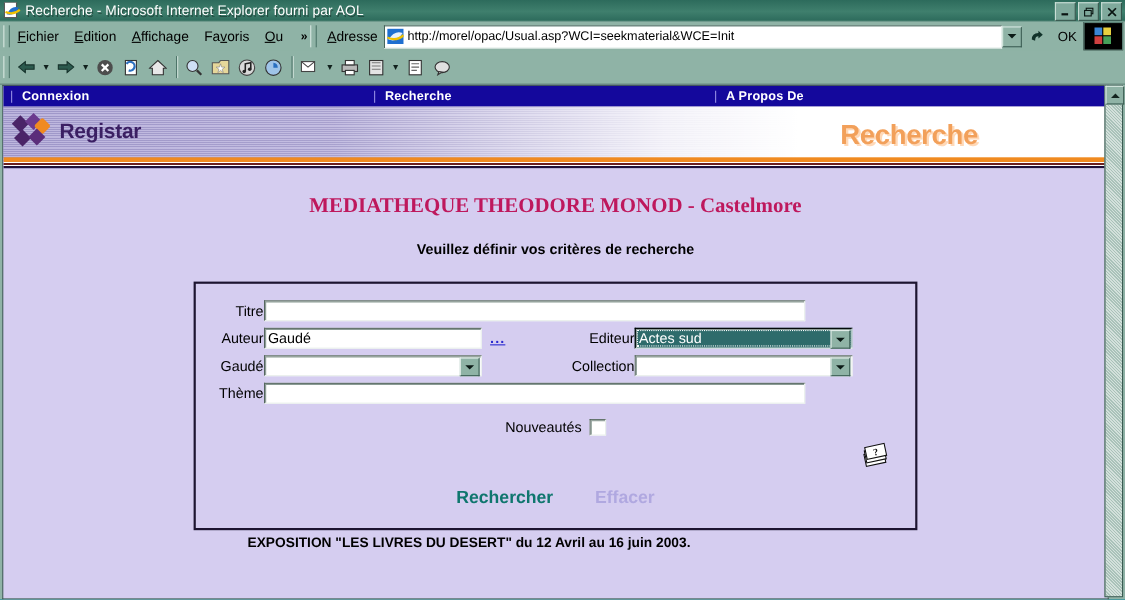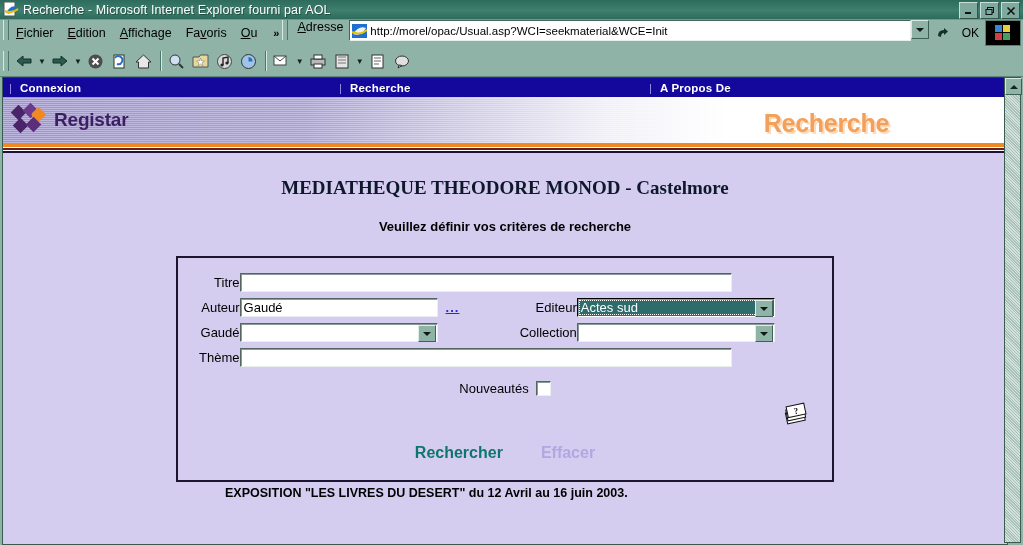--- a/index.html
+++ b/index.html
@@ -37,21 +37,21 @@
     width: 17px; height: 15px; background: #7fa99c;
     border: 1px solid; border-color: #c9ded6 #35564c #35564c #c9ded6;
     display: flex; align-items: center; justify-content: center;
     font-size: 10px; color: #08110e; font-family: "Liberation Sans", sans-serif;
     line-height: 1;
   }
 
   
   .menurow {
     position: absolute; left: 0; top: 20px; width: 1023px; height: 26px;
-    background: #8fb3a6; display: flex; 
+    background: #8fb3a6; display: flex; align-items: center;
   }
   .grip { width: 4px; height: 20px; margin: 0 3px;
           border-left: 1px solid #d8e8e2; border-right: 1px solid #4d7569; flex:none;}
   .menu-items { display: flex; align-items: center; gap: 14px; padding-left: 4px;}
   .menu-item { font-size: 12.5px; color: #000; white-space: nowrap; }
   .menu-item u { text-decoration: underline; }
   .chev { font-size: 11px; font-weight: bold; margin-left: 2px; }
   .addr-label { font-size: 12.5px; color:#000; margin: 0 6px 0 6px; white-space: nowrap;}
   .addr-box {
     flex: 1; height: 19px; background:#fff;
@@ -138,21 +138,21 @@
     position:absolute; right:118px; top:12px; z-index:3;
     font-size:25px; font-weight:bold; color:#f2a05a;
     font-family:"Liberation Sans", sans-serif; letter-spacing:-.3px;
     text-shadow: 2px 2px 0 #ffd9b8;
   }
 
   
   .content { padding: 0; }
   .page-title {
     text-align:center; font-family:"Liberation Serif", serif; font-weight:bold;
-    font-size:19px; color:#0f172a; margin-top:24px;
+    font-size:19px; color:#be185d; margin-top:24px;
   }
   .page-sub {
     text-align:center; font-size:13px; font-weight:bold; color:#000; margin-top:20px;
   }
 
   .formbox {
     width: 658px; margin: 22px auto 0 auto;
     border: 2px solid #1d1430; background:#d5cdf0;
     padding: 12px 14px 14px 14px; box-sizing:border-box;
   }

